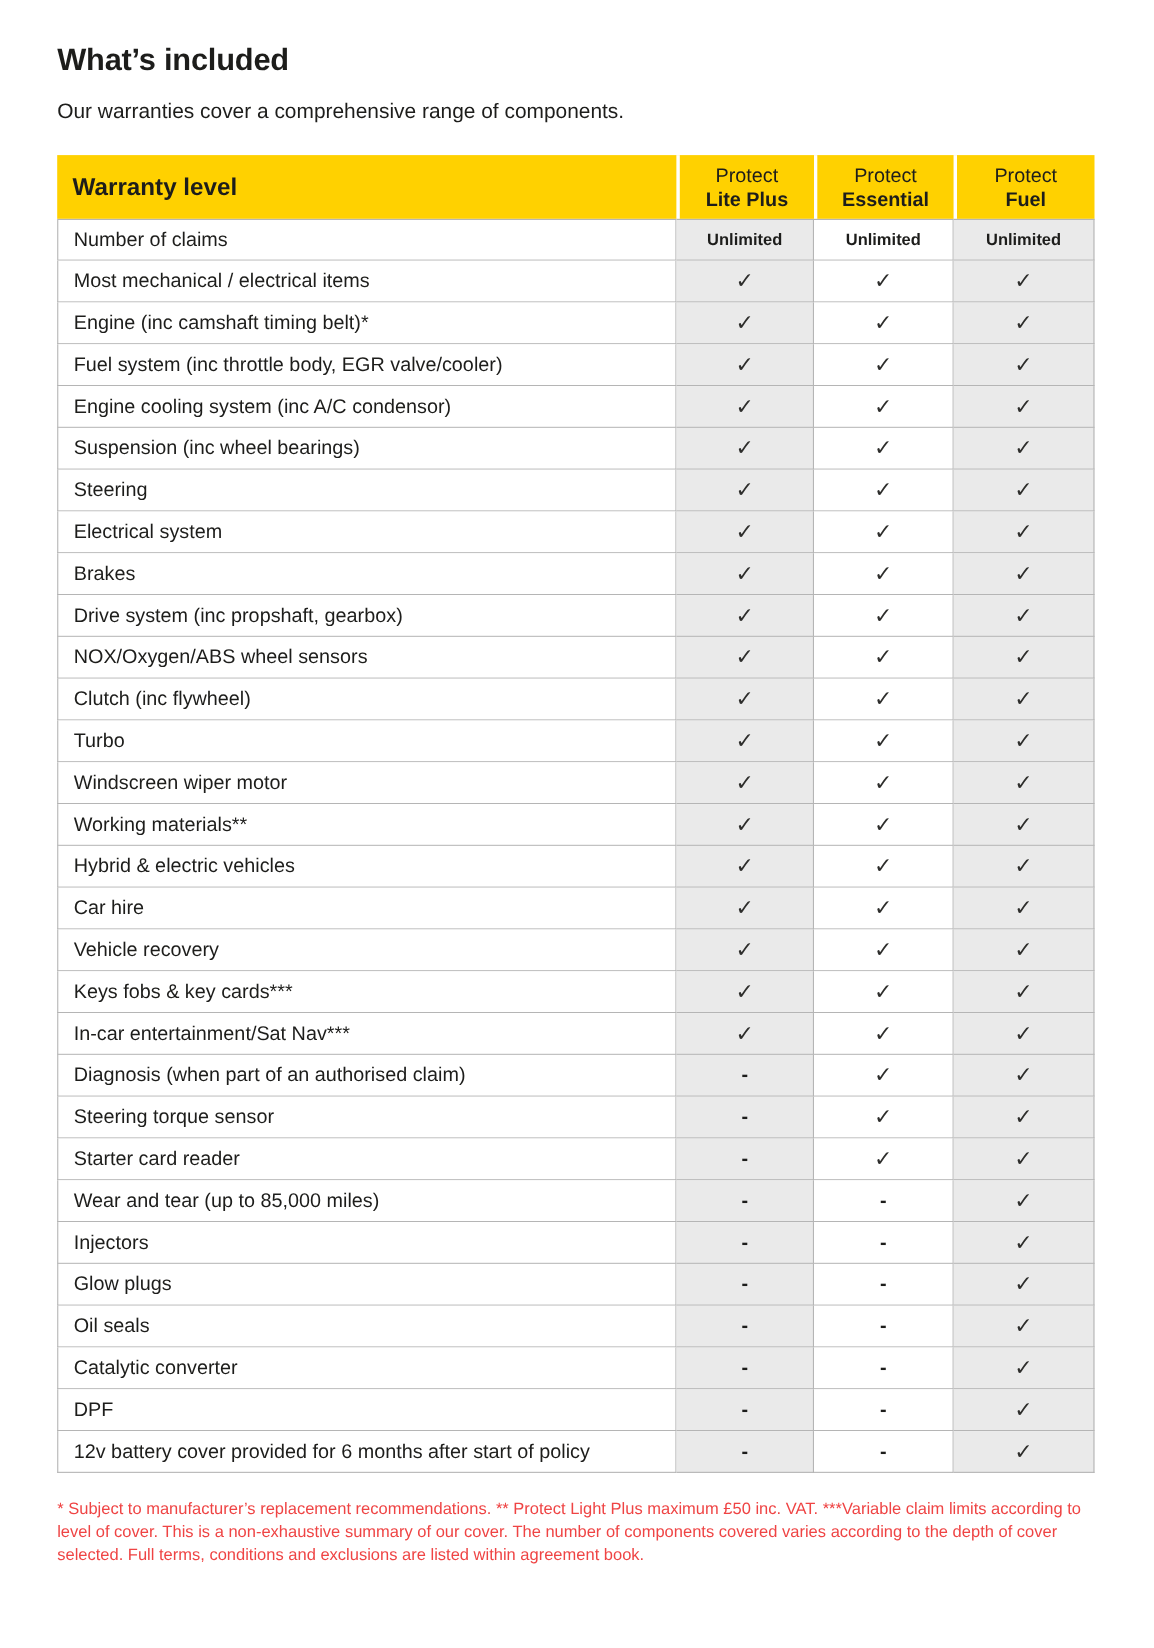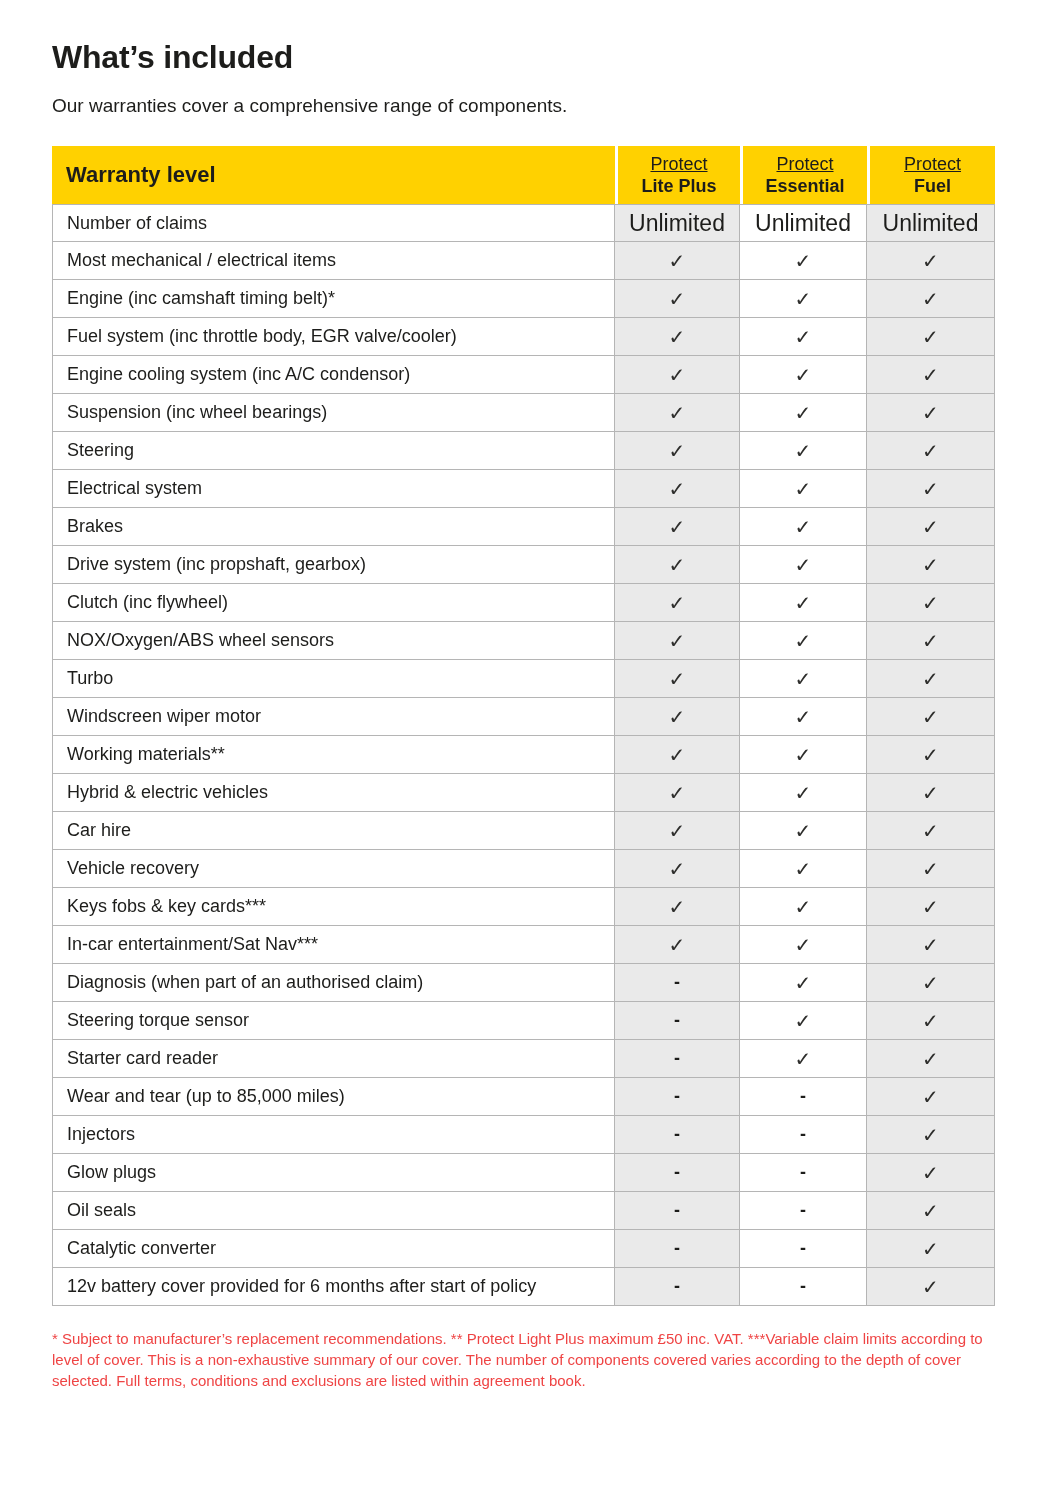--- a/index.html
+++ b/index.html
@@ -17,21 +17,21 @@
     font-family: "Liberation Sans", sans-serif;
   }
   .page {
     width: 1049px;
     min-height: 1498px;
     padding: 30px 52px 40px 52px;
     background: #ffffff;
   }
   .page-title {
     margin: 8px 0 0 0;
-    font-size: 32px;
+    font-size: 28px;
     line-height: 1.2;
     font-weight: 700;
     color: var(--text);
     letter-spacing: -0.2px;
   }
   .page-subtitle {
     margin: 18px 0 27px 0;
     font-size: 19px;
     line-height: 1.3;
     font-weight: 400;
@@ -60,21 +60,20 @@
     padding-left: 14px;
     font-size: 22px;
     font-weight: 700;
   }
   th.plan { border-left: 3px solid #ffffff; text-align: center; }
   th .brand {
     display: block;
     font-size: 18px;
     line-height: 22px;
     font-weight: 400;
-    text-decoration: underline;
   }
   th .plan-name {
     display: block;
     font-size: 18px;
     line-height: 22px;
     font-weight: 700;
   }
 
   tbody td {
     height: 38px;
@@ -92,21 +91,21 @@
     padding-left: 14px;
     padding-right: 8px;
     white-space: nowrap;
     overflow: hidden;
   }
   td.val { text-align: center; }
   td.shaded { background: var(--shaded); }
   td.plain { background: #ffffff; }
   td.check { font-size: 20px; color: #2e2e2c; }
   td.dash { font-weight: 700; font-size: 18px; }
-  td.text-val { font-size: 23px; }
+  td.text-val { font-size: 15px; font-weight: bold; }
 
   .footnote {
     width: 943px;
     margin: 22px 0 0 0;
     font-size: 15px;
     line-height: 21px;
     color: #ef4444;
   }
 </style>
 </head>
@@ -195,32 +194,32 @@
           <td class="val plain check">✓</td>
           <td class="val shaded check">✓</td>
         </tr>
         <tr>
           <td class="row-label">Drive system (inc propshaft, gearbox)</td>
           <td class="val shaded check">✓</td>
           <td class="val plain check">✓</td>
           <td class="val shaded check">✓</td>
         </tr>
         <tr>
+          <td class="row-label">NOX/Oxygen/ABS wheel sensors</td>
+          <td class="val shaded check">✓</td>
+          <td class="val plain check">✓</td>
+          <td class="val shaded check">✓</td>
+        </tr>
+        <tr>
           <td class="row-label">Clutch (inc flywheel)</td>
           <td class="val shaded check">✓</td>
           <td class="val plain check">✓</td>
           <td class="val shaded check">✓</td>
         </tr>
         <tr>
-          <td class="row-label">NOX/Oxygen/ABS wheel sensors</td>
-          <td class="val shaded check">✓</td>
-          <td class="val plain check">✓</td>
-          <td class="val shaded check">✓</td>
-        </tr>
-        <tr>
           <td class="row-label">Turbo</td>
           <td class="val shaded check">✓</td>
           <td class="val plain check">✓</td>
           <td class="val shaded check">✓</td>
         </tr>
         <tr>
           <td class="row-label">Windscreen wiper motor</td>
           <td class="val shaded check">✓</td>
           <td class="val plain check">✓</td>
           <td class="val shaded check">✓</td>
@@ -298,20 +297,26 @@
           <td class="val shaded check">✓</td>
         </tr>
         <tr>
           <td class="row-label">Oil seals</td>
           <td class="val shaded dash">-</td>
           <td class="val plain dash">-</td>
           <td class="val shaded check">✓</td>
         </tr>
         <tr>
           <td class="row-label">Catalytic converter</td>
+          <td class="val shaded dash">-</td>
+          <td class="val plain dash">-</td>
+          <td class="val shaded check">✓</td>
+        </tr>
+        <tr>
+          <td class="row-label">DPF</td>
           <td class="val shaded dash">-</td>
           <td class="val plain dash">-</td>
           <td class="val shaded check">✓</td>
         </tr>
         <tr>
           <td class="row-label">12v battery cover provided for 6 months after start of policy</td>
           <td class="val shaded dash">-</td>
           <td class="val plain dash">-</td>
           <td class="val shaded check">✓</td>
         </tr>

